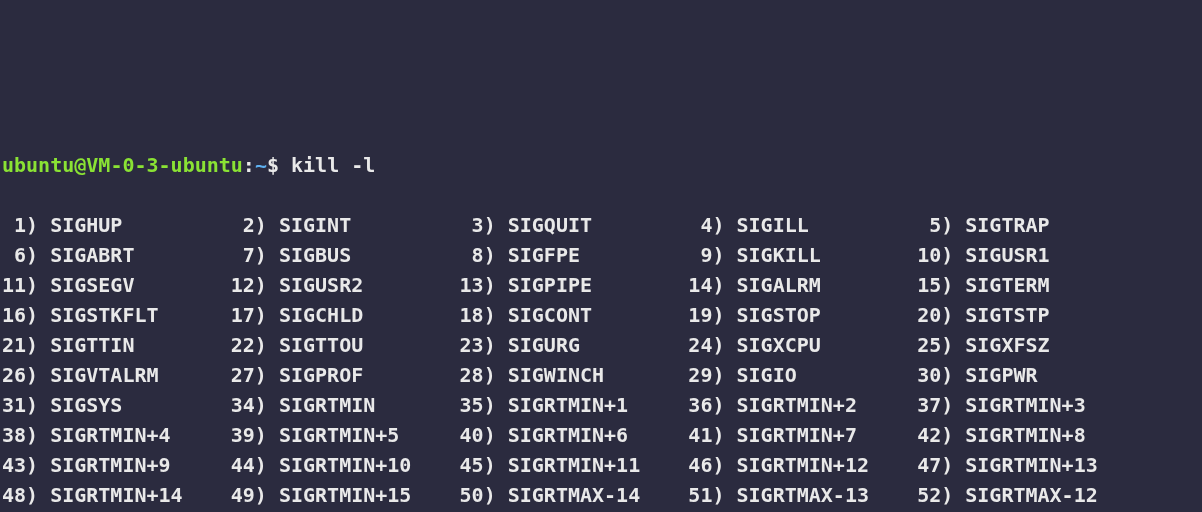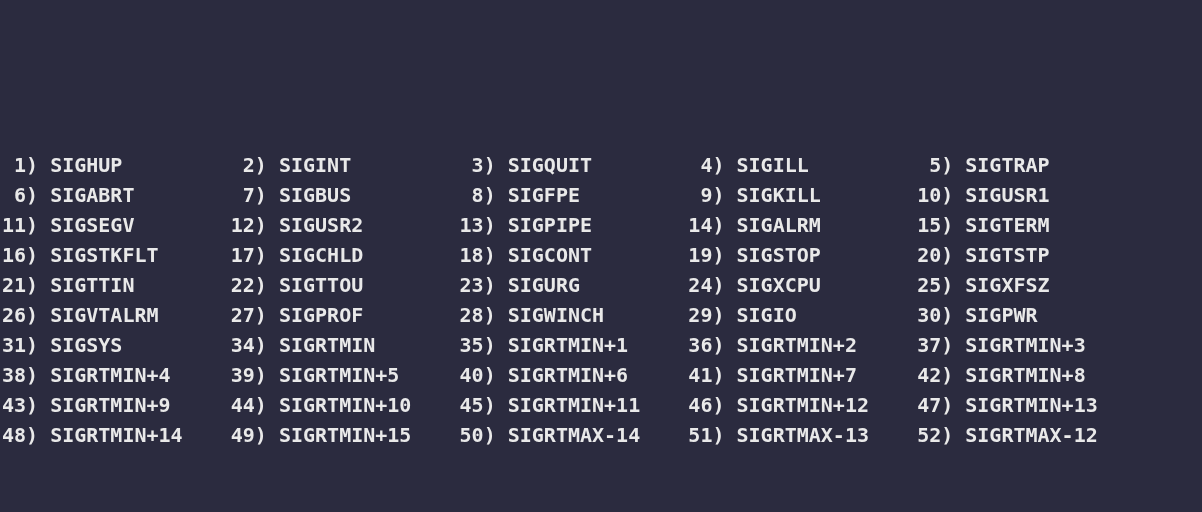--- a/index.html
+++ b/index.html
@@ -20,18 +20,19 @@
   .path{color:#5eb0f0}
   .white{color:#e9e9e9}
   .row{height:30px}
 </style>
 </head>
 <body>
 
 
 
 <div class="term">
+<div class="row"><span class="user">ubuntu</span><span class="user">@</span><span class="host">VM-0-3-ubuntu</span><span class="white">:</span><span class="path">~</span><span class="white">$</span><span class="white"> </span><span class="white">kill -l</span></div>
 <div id="sig-output"><div class="row"><span class="white"> 1) SIGHUP         </span><span class="white"> 2) SIGINT         </span><span class="white"> 3) SIGQUIT        </span><span class="white"> 4) SIGILL         </span><span class="white"> 5) SIGTRAP</span></div><div class="row"><span class="white"> 6) SIGABRT        </span><span class="white"> 7) SIGBUS         </span><span class="white"> 8) SIGFPE         </span><span class="white"> 9) SIGKILL        </span><span class="white">10) SIGUSR1</span></div><div class="row"><span class="white">11) SIGSEGV        </span><span class="white">12) SIGUSR2        </span><span class="white">13) SIGPIPE        </span><span class="white">14) SIGALRM        </span><span class="white">15) SIGTERM</span></div><div class="row"><span class="white">16) SIGSTKFLT      </span><span class="white">17) SIGCHLD        </span><span class="white">18) SIGCONT        </span><span class="white">19) SIGSTOP        </span><span class="white">20) SIGTSTP</span></div><div class="row"><span class="white">21) SIGTTIN        </span><span class="white">22) SIGTTOU        </span><span class="white">23) SIGURG         </span><span class="white">24) SIGXCPU        </span><span class="white">25) SIGXFSZ</span></div><div class="row"><span class="white">26) SIGVTALRM      </span><span class="white">27) SIGPROF        </span><span class="white">28) SIGWINCH       </span><span class="white">29) SIGIO          </span><span class="white">30) SIGPWR</span></div><div class="row"><span class="white">31) SIGSYS         </span><span class="white">34) SIGRTMIN       </span><span class="white">35) SIGRTMIN+1     </span><span class="white">36) SIGRTMIN+2     </span><span class="white">37) SIGRTMIN+3</span></div><div class="row"><span class="white">38) SIGRTMIN+4     </span><span class="white">39) SIGRTMIN+5     </span><span class="white">40) SIGRTMIN+6     </span><span class="white">41) SIGRTMIN+7     </span><span class="white">42) SIGRTMIN+8</span></div><div class="row"><span class="white">43) SIGRTMIN+9     </span><span class="white">44) SIGRTMIN+10    </span><span class="white">45) SIGRTMIN+11    </span><span class="white">46) SIGRTMIN+12    </span><span class="white">47) SIGRTMIN+13</span></div><div class="row"><span class="white">48) SIGRTMIN+14    </span><span class="white">49) SIGRTMIN+15    </span><span class="white">50) SIGRTMAX-14    </span><span class="white">51) SIGRTMAX-13    </span><span class="white">52) SIGRTMAX-12</span></div><div class="row"></div></div>
 
 </div>
 
 
 
 
 </body></html>

